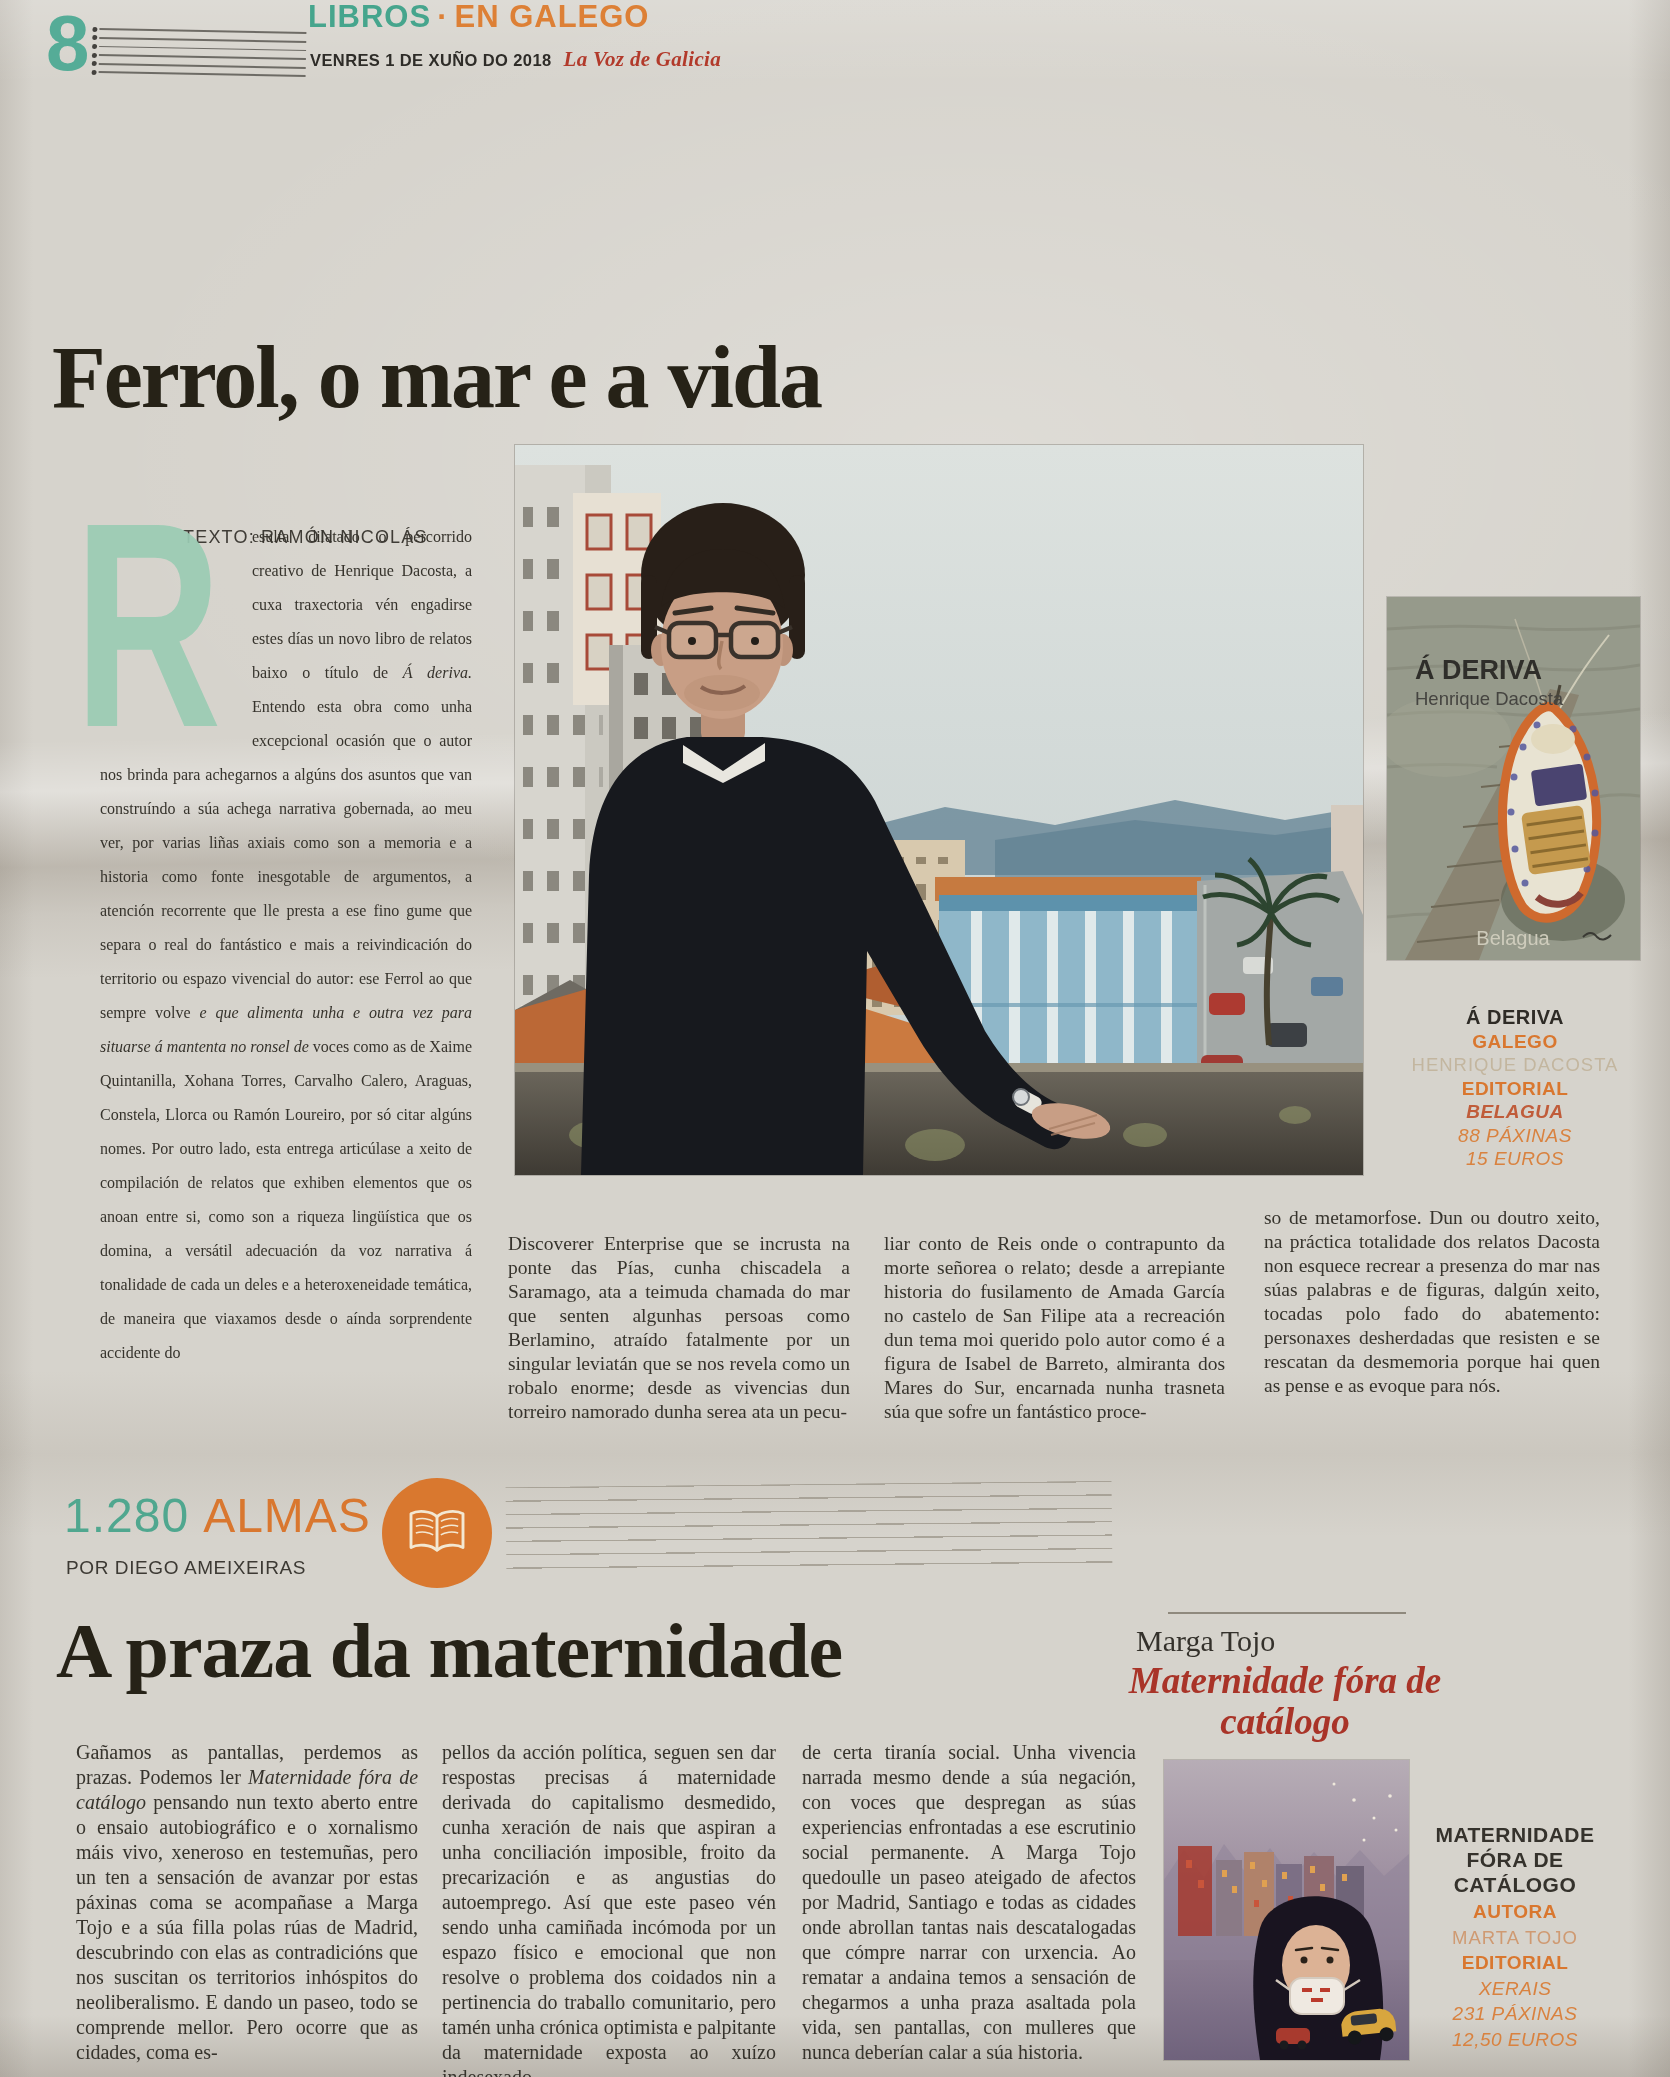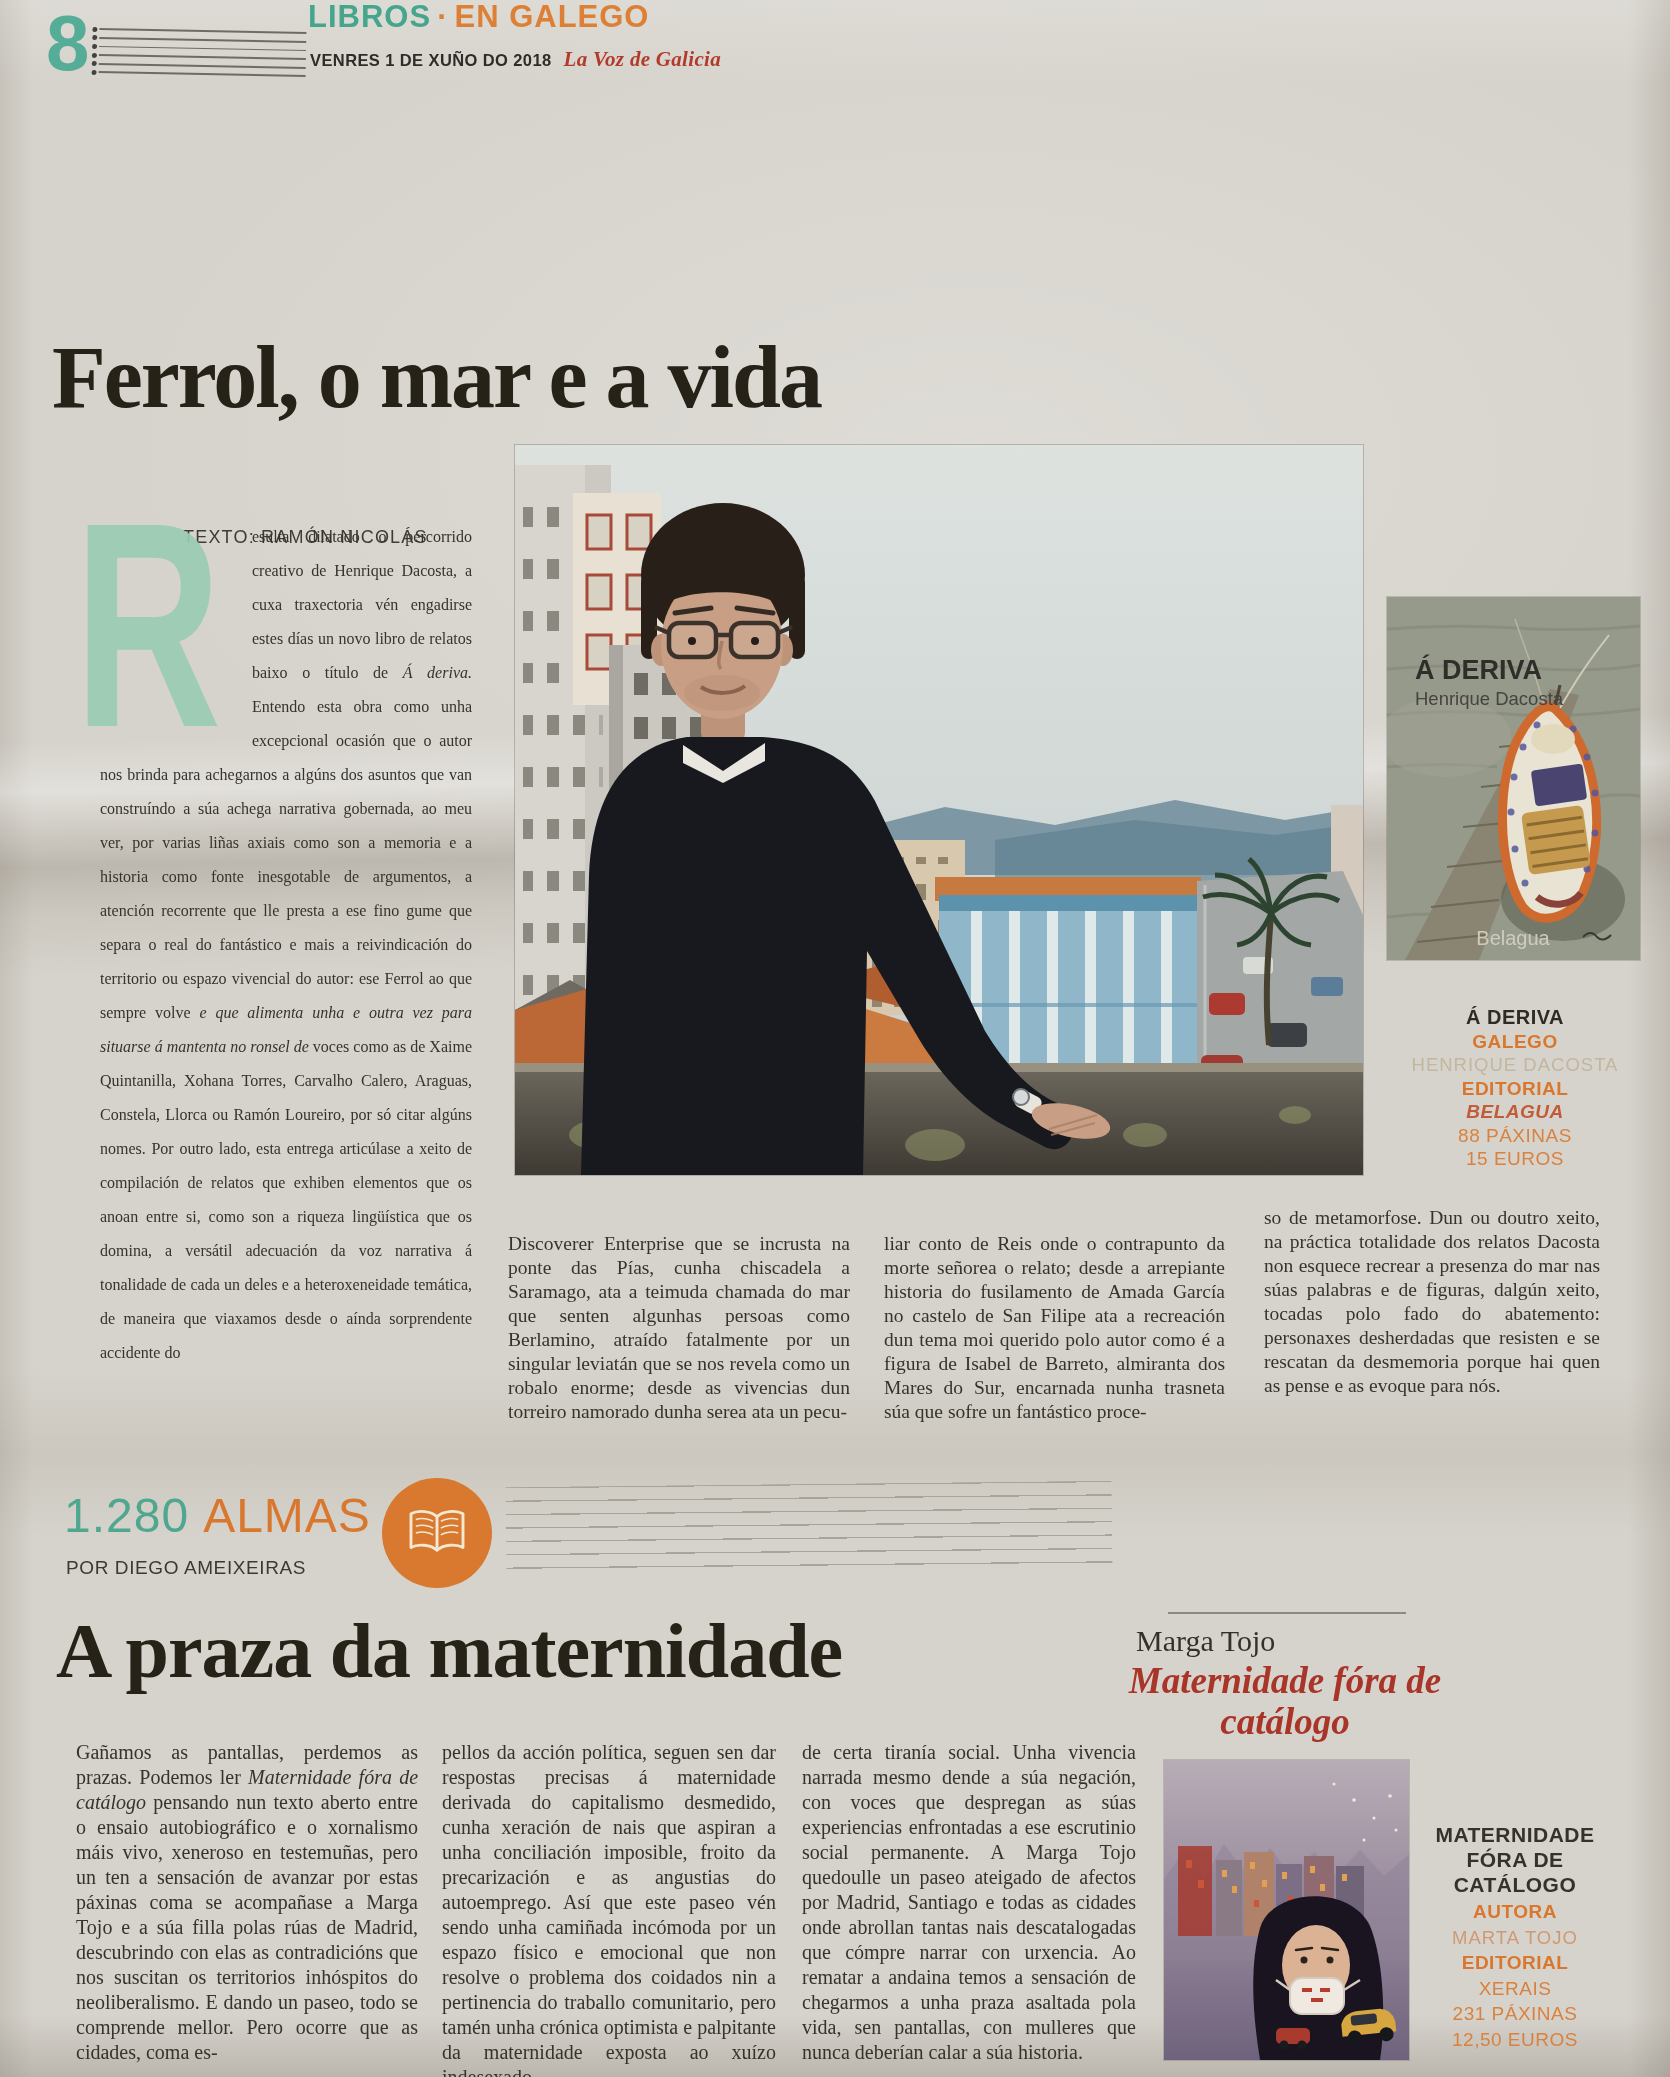--- a/index.html
+++ b/index.html
@@ -48,21 +48,21 @@
   .photo svg{display:block;}
 
   .cover1{left:1387px;top:597px;width:253px;height:363px;box-shadow:0 0 0 1px rgba(60,55,48,.2);}
   .cover1 svg{display:block;}
   .info1{left:1380px;top:1006px;width:270px;text-align:center;font-family:"Liberation Sans","DejaVu Sans",sans-serif;}
   .info1 div{line-height:23.5px;}
   .inf-title{font-weight:700;font-size:20px;color:#2e2b26;letter-spacing:.5px;}
   .inf-lab{font-weight:700;font-size:19px;color:#d9772f;letter-spacing:.5px;}
   .inf-fade{font-size:18.5px;color:#c3b69f;letter-spacing:1px;}
   .inf-ed1{font-weight:700;font-style:italic;font-size:19px;color:#c05c3a;letter-spacing:.5px;}
-  .inf-val{font-size:19px;color:#d9823f;letter-spacing:.5px;}
+  .inf-val{font-style:italic;font-size:19px;color:#d9823f;letter-spacing:.5px;}
 
   
   .kicker{left:64px;top:1490px;font:400 48px/52px "Liberation Sans","DejaVu Sans",sans-serif;letter-spacing:1px;white-space:nowrap;}
   .kicker .num{color:#50a78f;} .kicker .word{color:#d9772f;margin-left:14px;}
   .kbyline{left:66px;top:1556px;font:400 19px/24px "Liberation Sans","DejaVu Sans",sans-serif;color:#3c3933;letter-spacing:.6px;}
   .kcircle{left:382px;top:1478px;width:110px;height:110px;border-radius:50%;background:#d9782f;display:flex;align-items:center;justify-content:center;}
   .klines{left:506px;top:1484px;width:606px;height:92px;transform:rotate(-.6deg);opacity:.8;
     background:repeating-linear-gradient(to bottom,#9e988c 0 1.3px,rgba(0,0,0,0) 1.3px 13.4px);}
 
   .headline2{left:56px;top:1608px;margin:0;font:700 78px/86px "Liberation Serif","DejaVu Serif",serif;letter-spacing:-1px;color:#262217;white-space:nowrap;}

